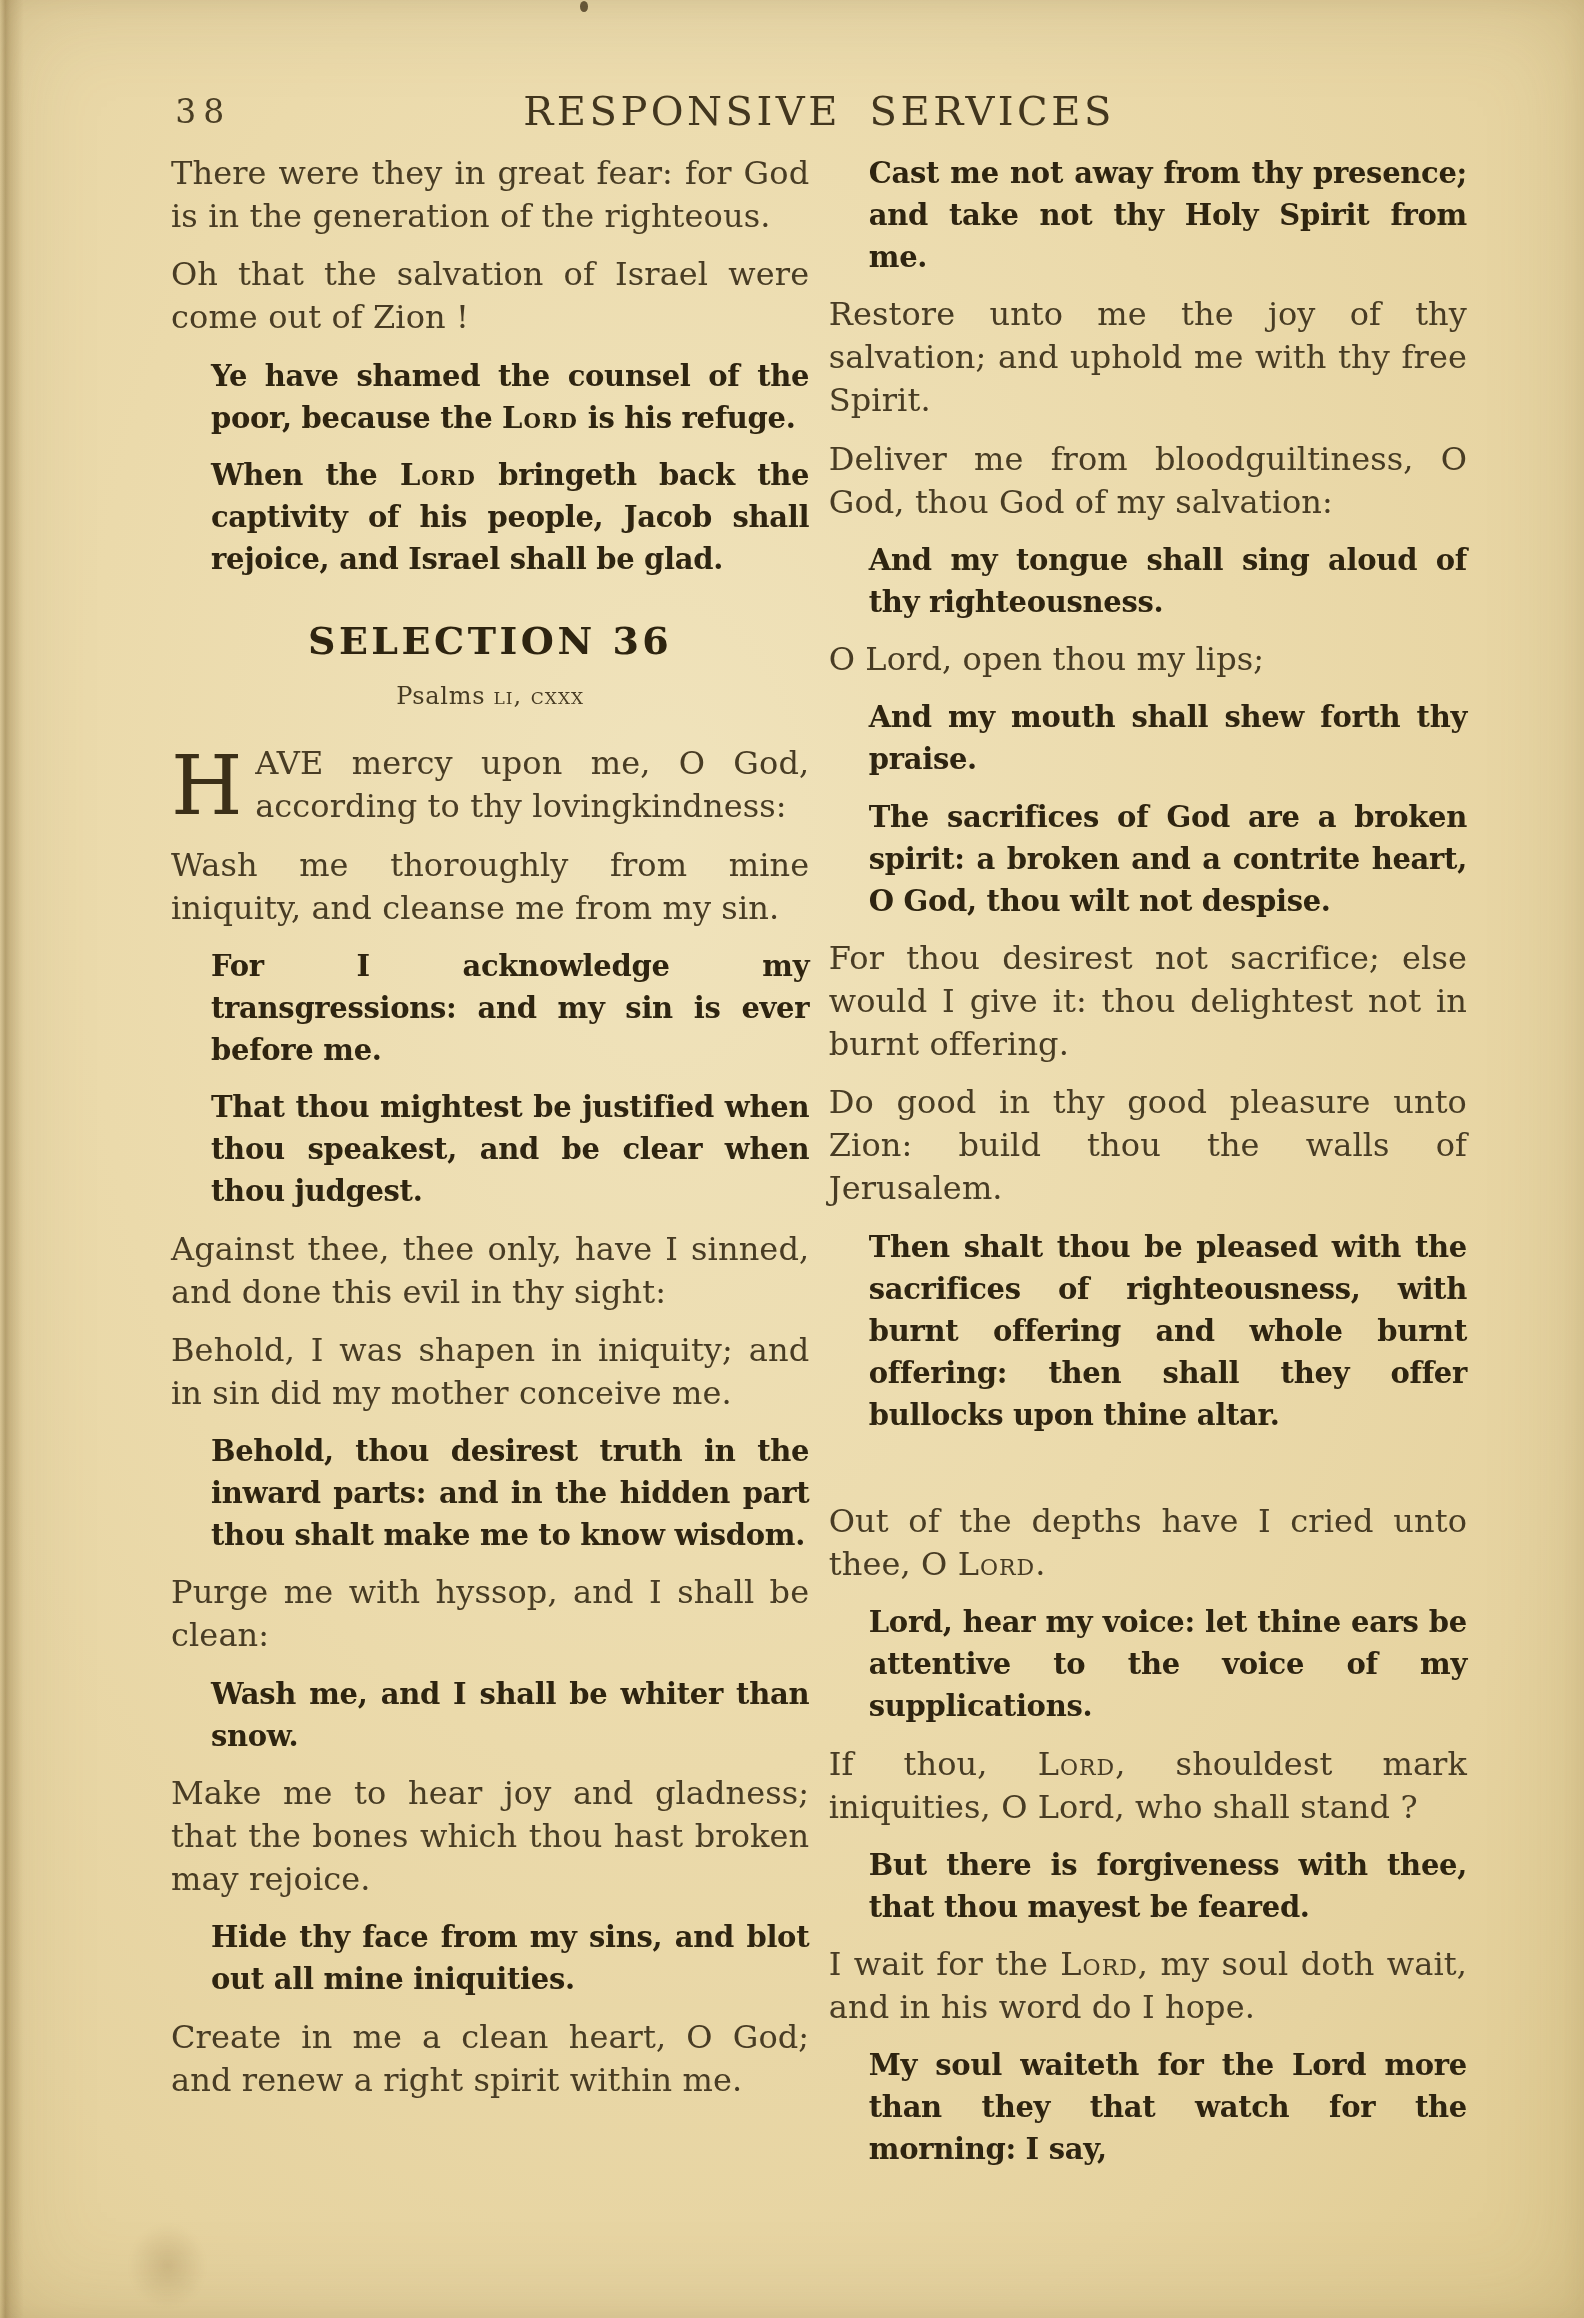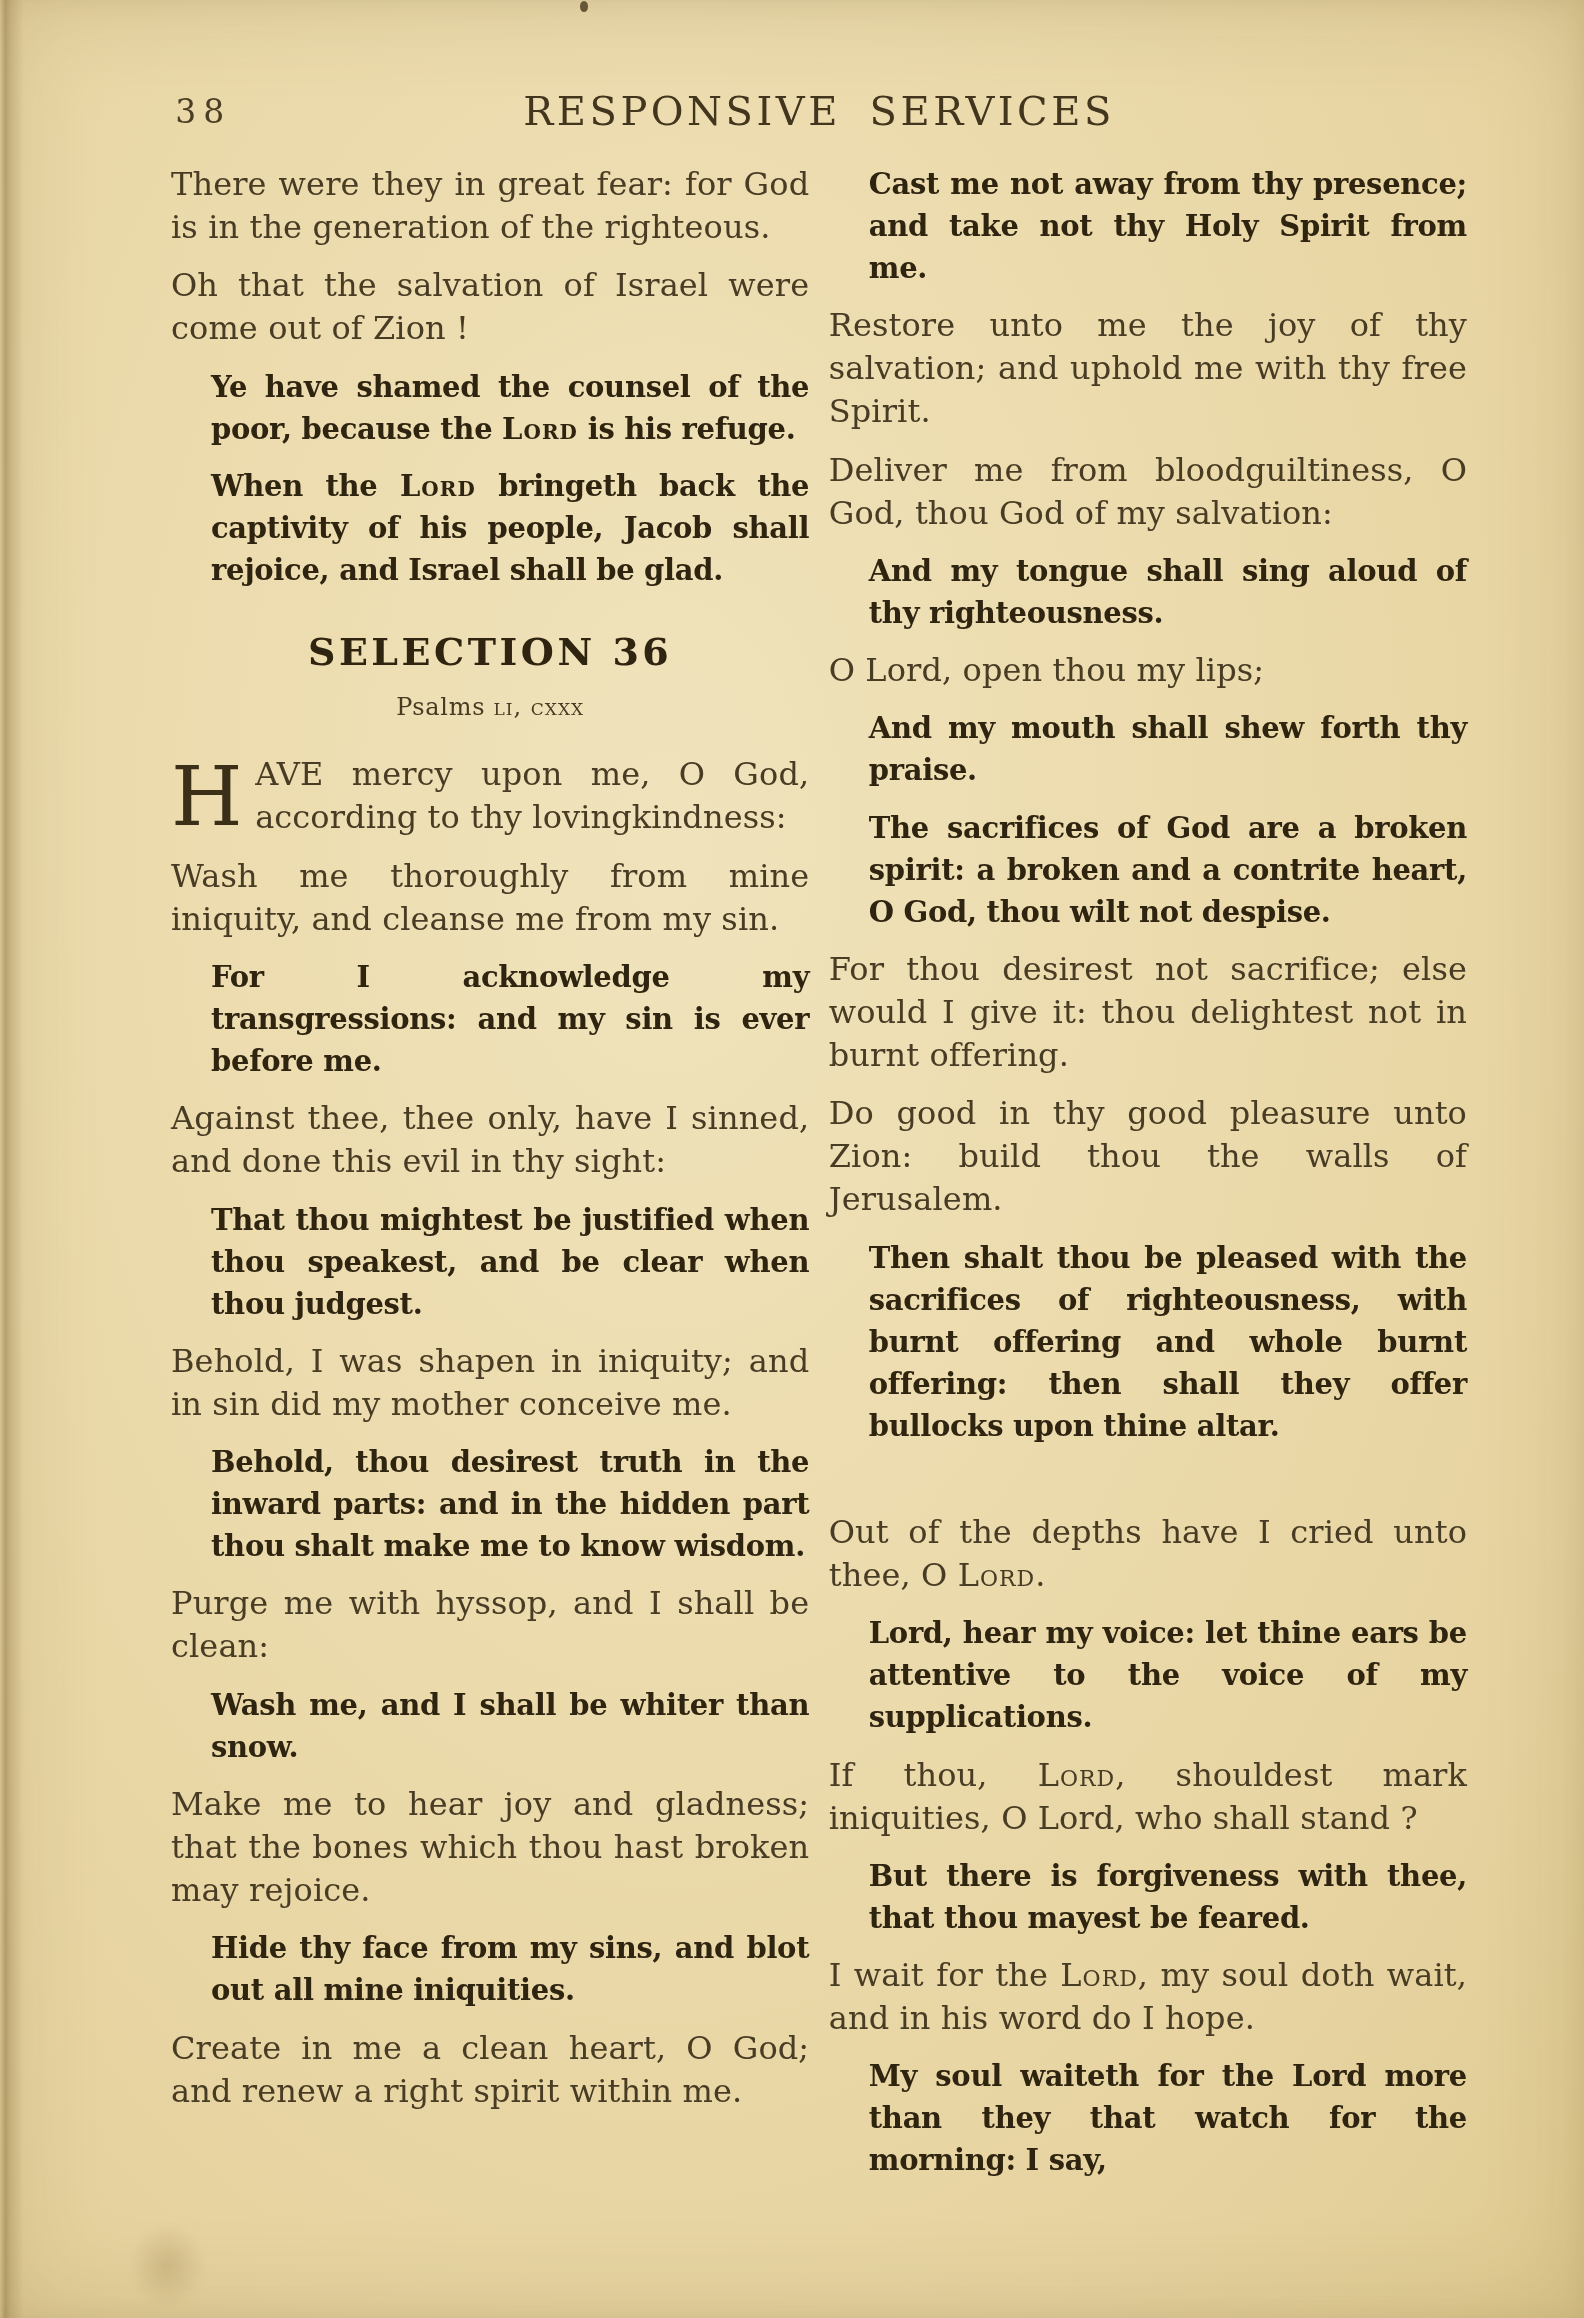--- a/index.html
+++ b/index.html
@@ -23,21 +23,21 @@
   .top-speck {
     position:absolute; left:580px; top:1.4px; width:8.4px; height:11px;
     background:rgba(55,42,20,0.75); border-radius:50%; filter:blur(0.7px);
   }
   .stain {
     position:absolute; left:129px; top:2224px; width:77px; height:84px;
     background:radial-gradient(ellipse at center, rgba(120,90,40,0.20) 0%, rgba(120,90,40,0.0) 70%);
     border-radius:50%; filter:blur(2.8px);
   }
   .content { position:absolute; left:171px; right:117px; top:88px; }
-  .header { position:relative; height:46px; margin-bottom:29px; color:#453a22; }
+  .header { position:relative; height:46px; margin-bottom:18px; color:#453a22; }
   .page-num {
     position:absolute; left:4.2px; top:4.2px;
     font-size:33px; letter-spacing:7px; color:#4a3e24;
   }
   .header-title {
     position:absolute; left:0; right:0; top:0; text-align:center;
     font-size:40px; letter-spacing:3.5px; word-spacing:12.5px; color:#42361e;
   }
   .columns { display:flex; gap:19.5px; }
   .col { flex:1 1 0; min-width:0; }
@@ -81,22 +81,22 @@
       <div class="col">
           <p class="para">There were they in great fear: for God is in the generation of the righteous.</p>
           <p class="para">Oh that the salvation of Israel were come out of Zion&nbsp;!</p>
           <p class="para bold">Ye have shamed the counsel of the poor, because the <span class="sc">Lord</span> is his refuge.</p>
           <p class="para bold">When the <span class="sc">Lord</span> bringeth back the captivity of his people, Jacob shall rejoice, and Israel shall be glad.</p>
           <h2 class="selection-heading">SELECTION 36</h2>
           <div class="psalm-ref">Psalms <span class="sc">li, cxxx</span></div>
           <p class="para dropcap-para"><span class="drop-cap">H</span>AVE mercy upon me, O God, according to thy lovingkindness:</p>
           <p class="para">Wash me thoroughly from mine iniquity, and cleanse me from my sin.</p>
           <p class="para bold">For I acknowledge my transgressions: and my sin is ever before me.</p>
+          <p class="para bold">That thou mightest be justified when thou speakest, and be clear when thou judgest.</p>
           <p class="para">Against thee, thee only, have I sinned, and done this evil in thy sight:</p>
-          <p class="para bold">That thou mightest be justified when thou speakest, and be clear when thou judgest.</p>
           <p class="para">Behold, I was shapen in iniquity; and in sin did my mother conceive me.</p>
           <p class="para bold">Behold, thou desirest truth in the inward parts: and in the hidden part thou shalt make me to know wisdom.</p>
           <p class="para">Purge me with hyssop, and I shall be clean:</p>
           <p class="para bold">Wash me, and I shall be whiter than snow.</p>
           <p class="para">Make me to hear joy and gladness; that the bones which thou hast broken may rejoice.</p>
           <p class="para bold">Hide thy face from my sins, and blot out all mine iniquities.</p>
           <p class="para">Create in me a clean heart, O God; and renew a right spirit within me.</p>
         </div>
       <div class="col">
           <p class="para bold">Cast me not away from thy presence; and take not thy Holy Spirit from me.</p>

